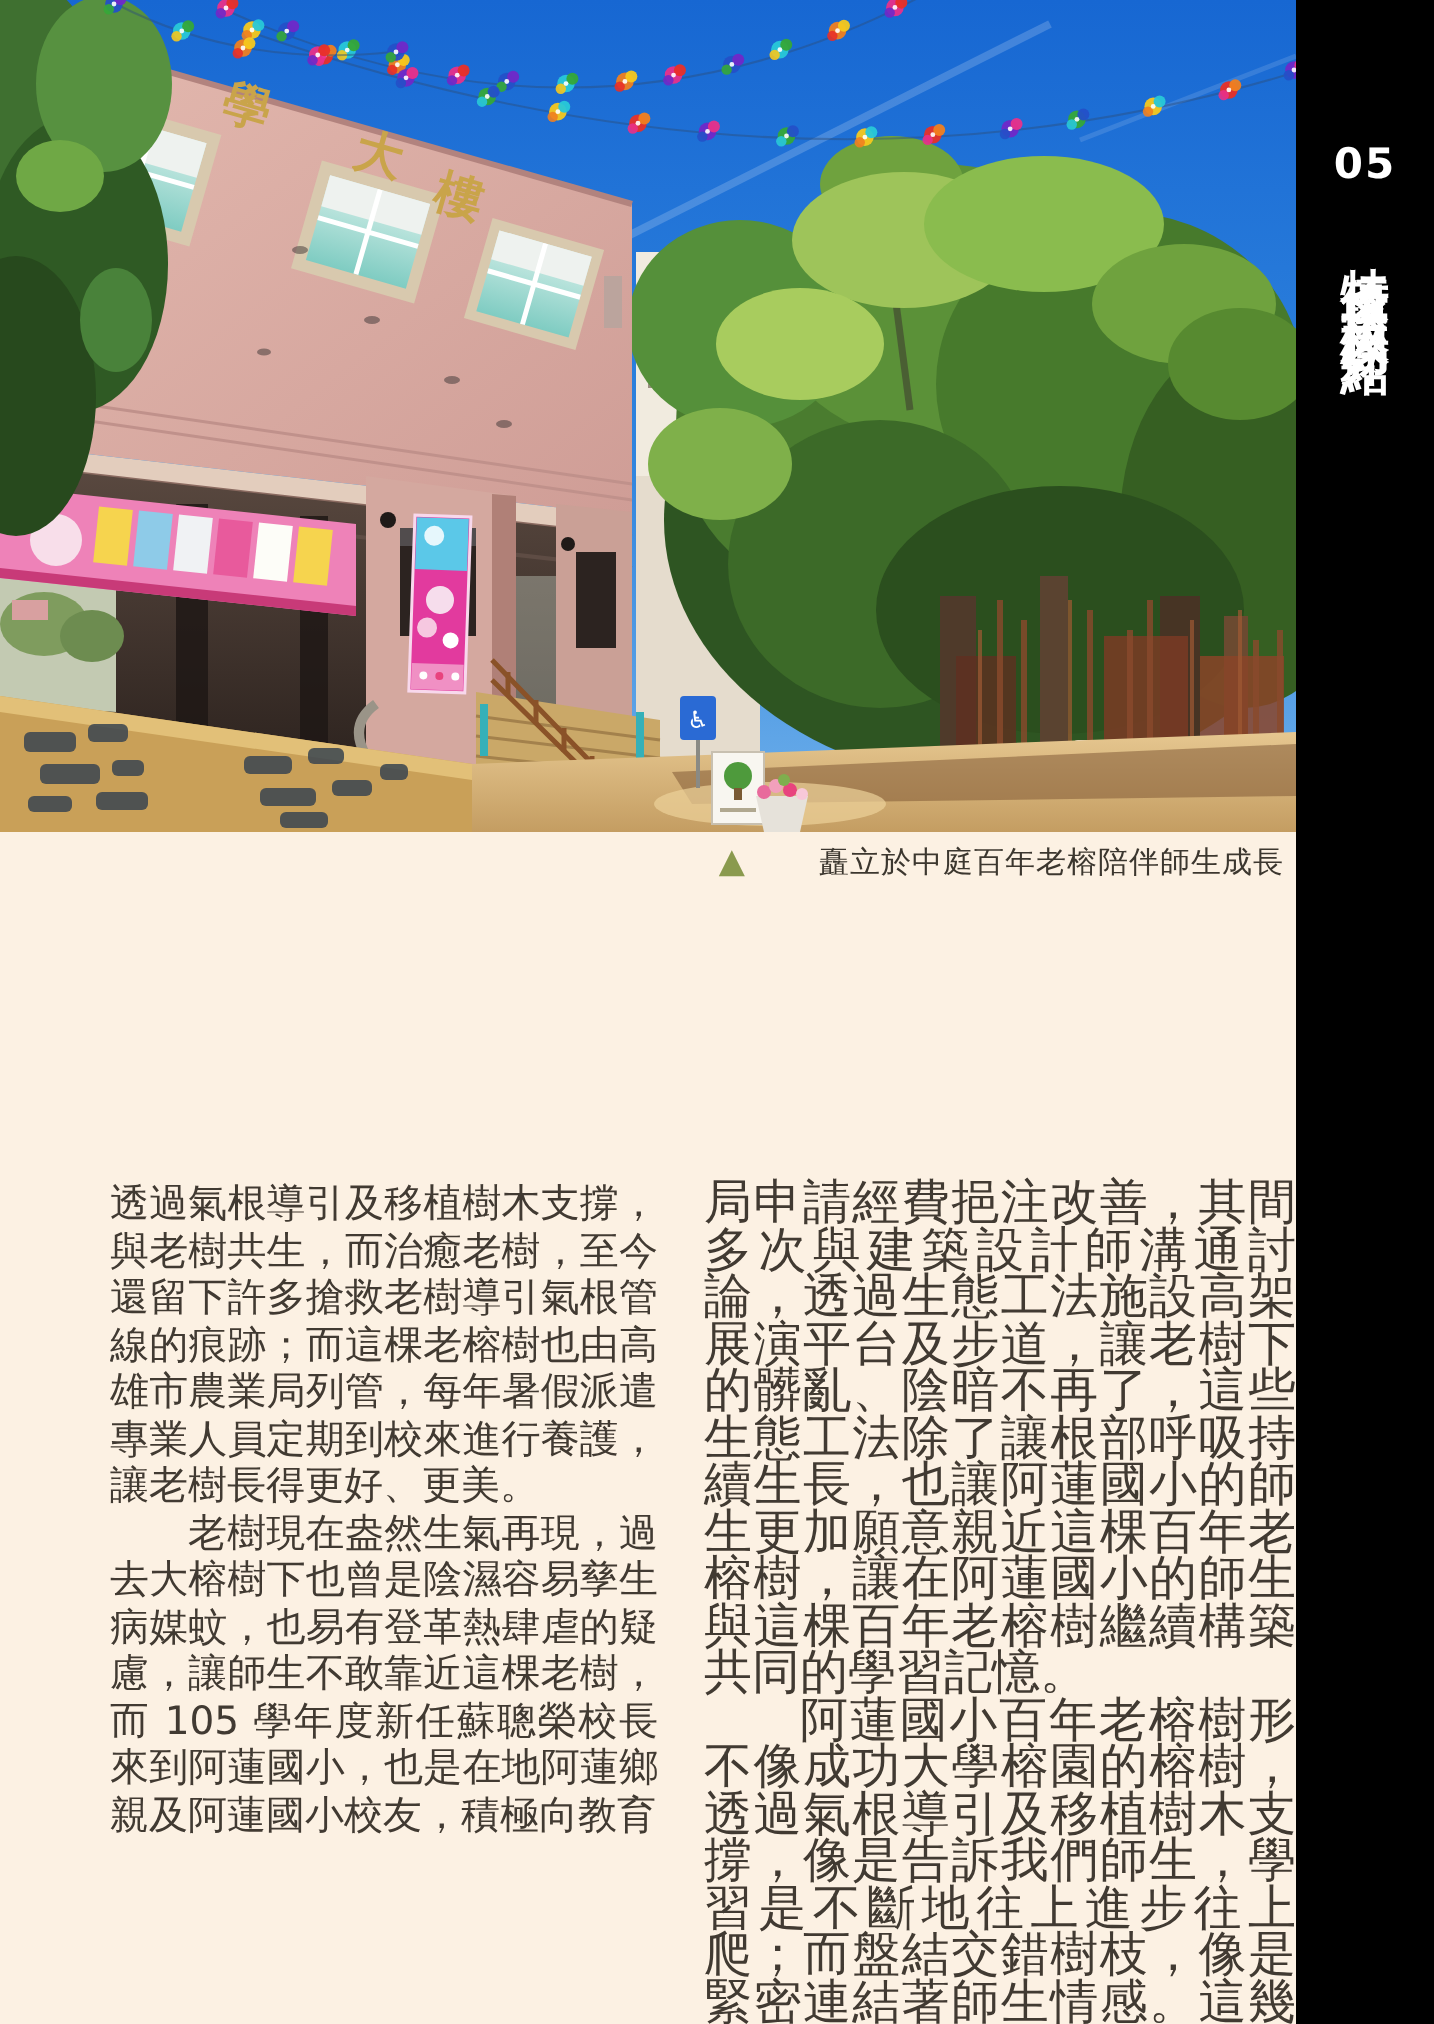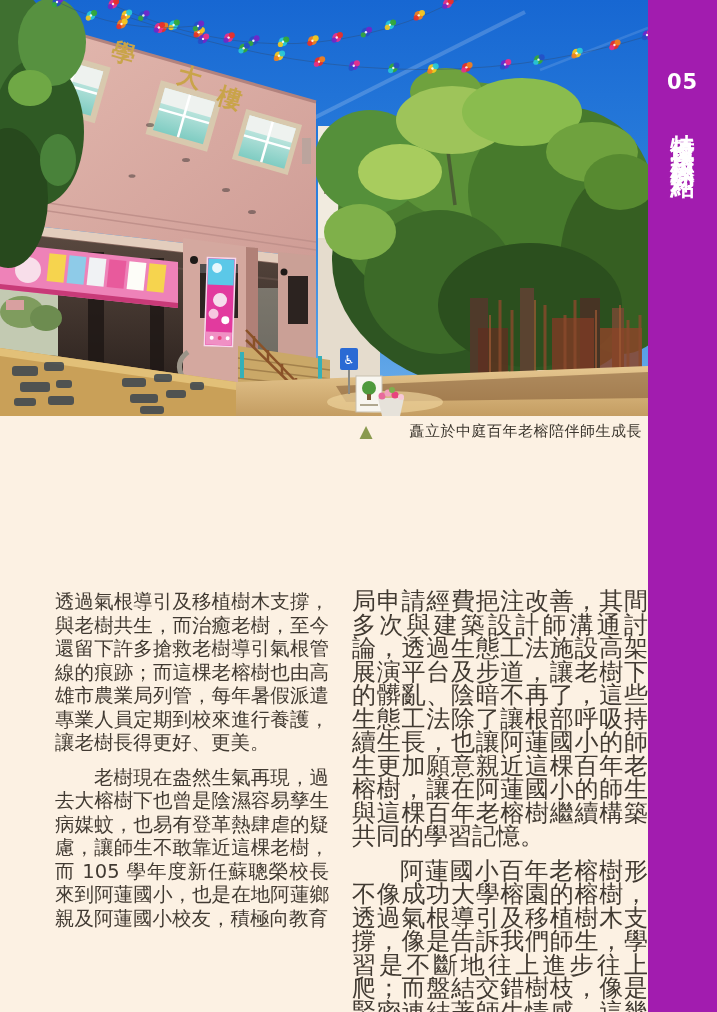--- a/index.html
+++ b/index.html
@@ -2,38 +2,38 @@
 <html><head>
 <meta charset="utf-8">
 <style>
   html,body{margin:0;padding:0;background:#fcf1e3;}
   .page{position:relative;width:717px;height:1012px;background:#fcf1e3;overflow:hidden;
         font-family:"DejaVu Sans","Liberation Sans",sans-serif;}
   
   .photo{position:absolute;left:0;top:0;width:648px;height:416px;}
   .photo svg{display:block;width:100%;height:100%;}
   
-  .sidebar{position:absolute;left:648px;top:0;width:69px;height:1012px;background:#a21caf;}
+  .sidebar{position:absolute;left:648px;top:0;width:69px;height:1012px;background:#000000;}
   .page-num{position:absolute;left:0;top:70px;width:100%;text-align:center;
             color:#ffffff;font-size:21px;font-weight:bold;letter-spacing:1px;}
   .side-title{position:absolute;left:50%;top:114px;transform:translateX(-50%);
               writing-mode:vertical-rl;text-orientation:upright;
               color:#ffffff;font-size:24px;font-weight:bold;letter-spacing:6px;line-height:1;}
   
   .caption{position:absolute;left:0;top:422px;width:648px;display:flex;
            justify-content:flex-end;align-items:center;gap:9px;padding-right:6px;box-sizing:border-box;}
   .tri{color:#8a9a4e;font-size:17px;line-height:1;}
   .cap-text{color:#3c372f;font-size:15px;font-weight:500;letter-spacing:.5px;margin-left:28px;}
   
   .article{position:absolute;left:55px;top:590px;display:flex;gap:23px;color:#413a32;}
   .col{text-align:justify;text-justify:inter-ideograph;}
   .col1{width:274px;font-size:19.5px;line-height:23.5px;}
   .col2{width:296px;font-size:24px;line-height:23.5px;}
   .col p{margin:0;}
-  .col p + p{margin-top:11px;}
+  .col p + p{}
   .col p.indent{text-indent:2em;}
 </style>
 </head>
 <body>
 
 <div class="page">
 
   <div class="photo">
     <svg viewBox="0 0 648 416" preserveAspectRatio="none">
       <defs>

